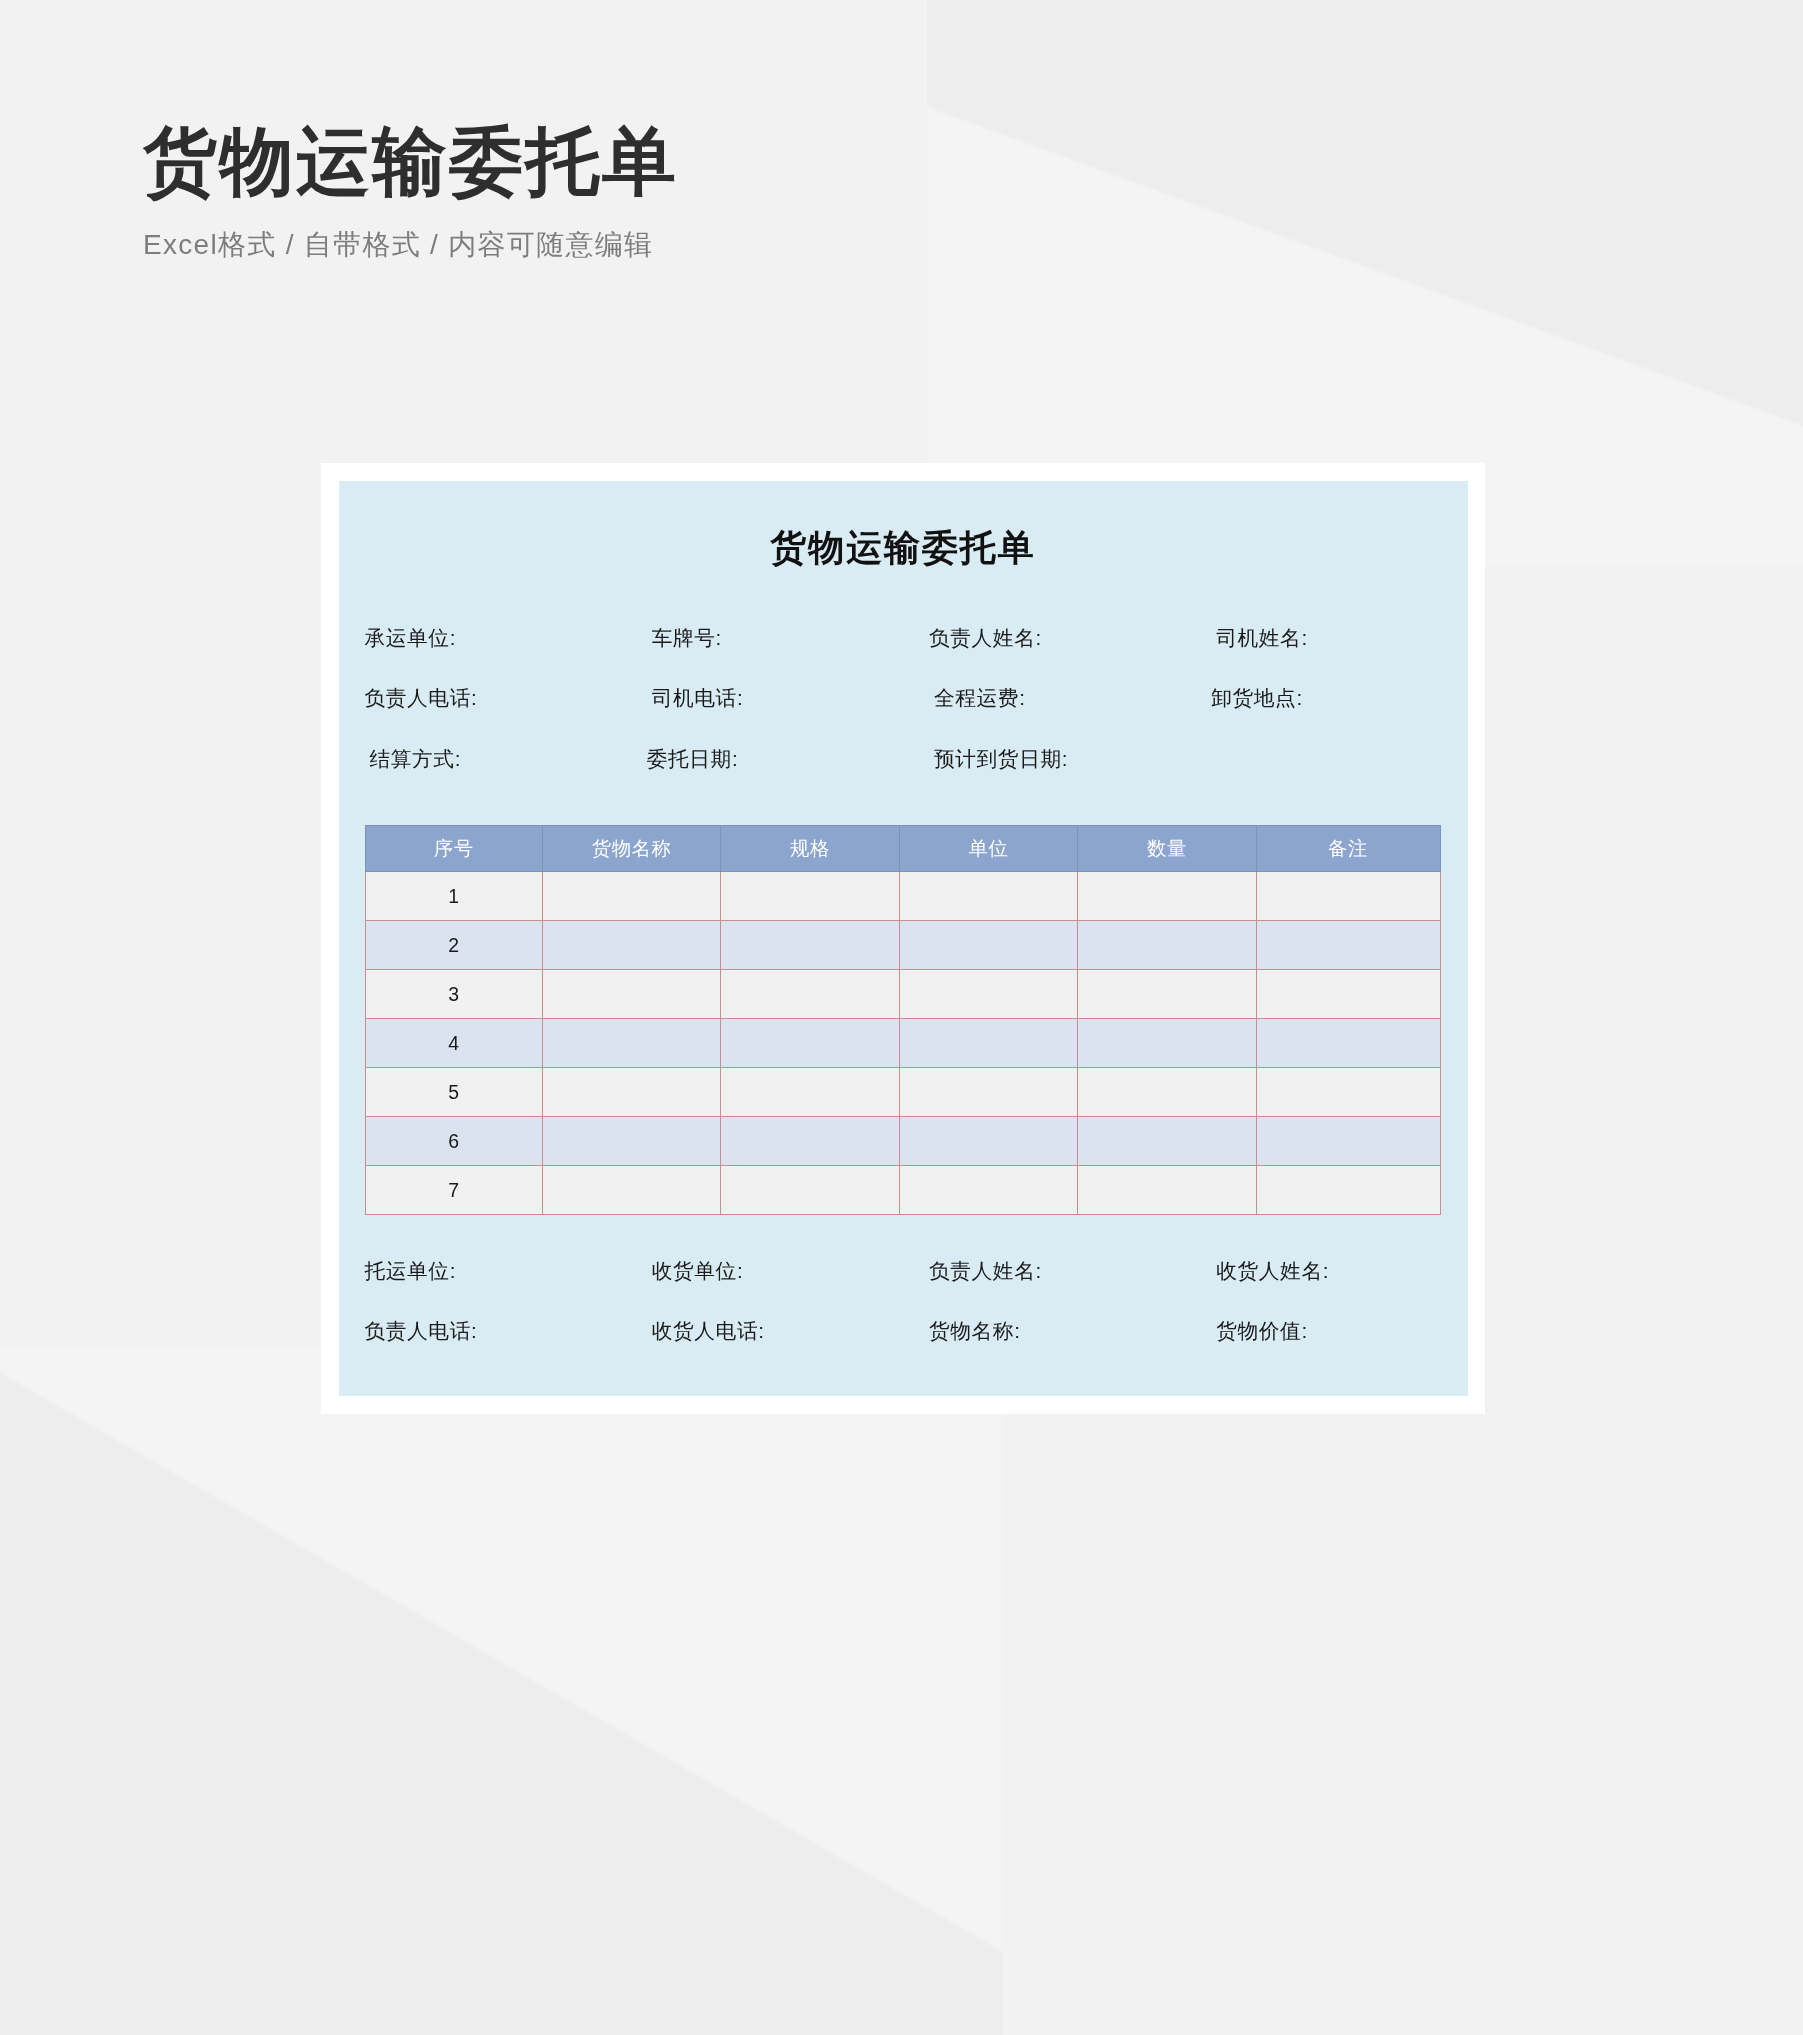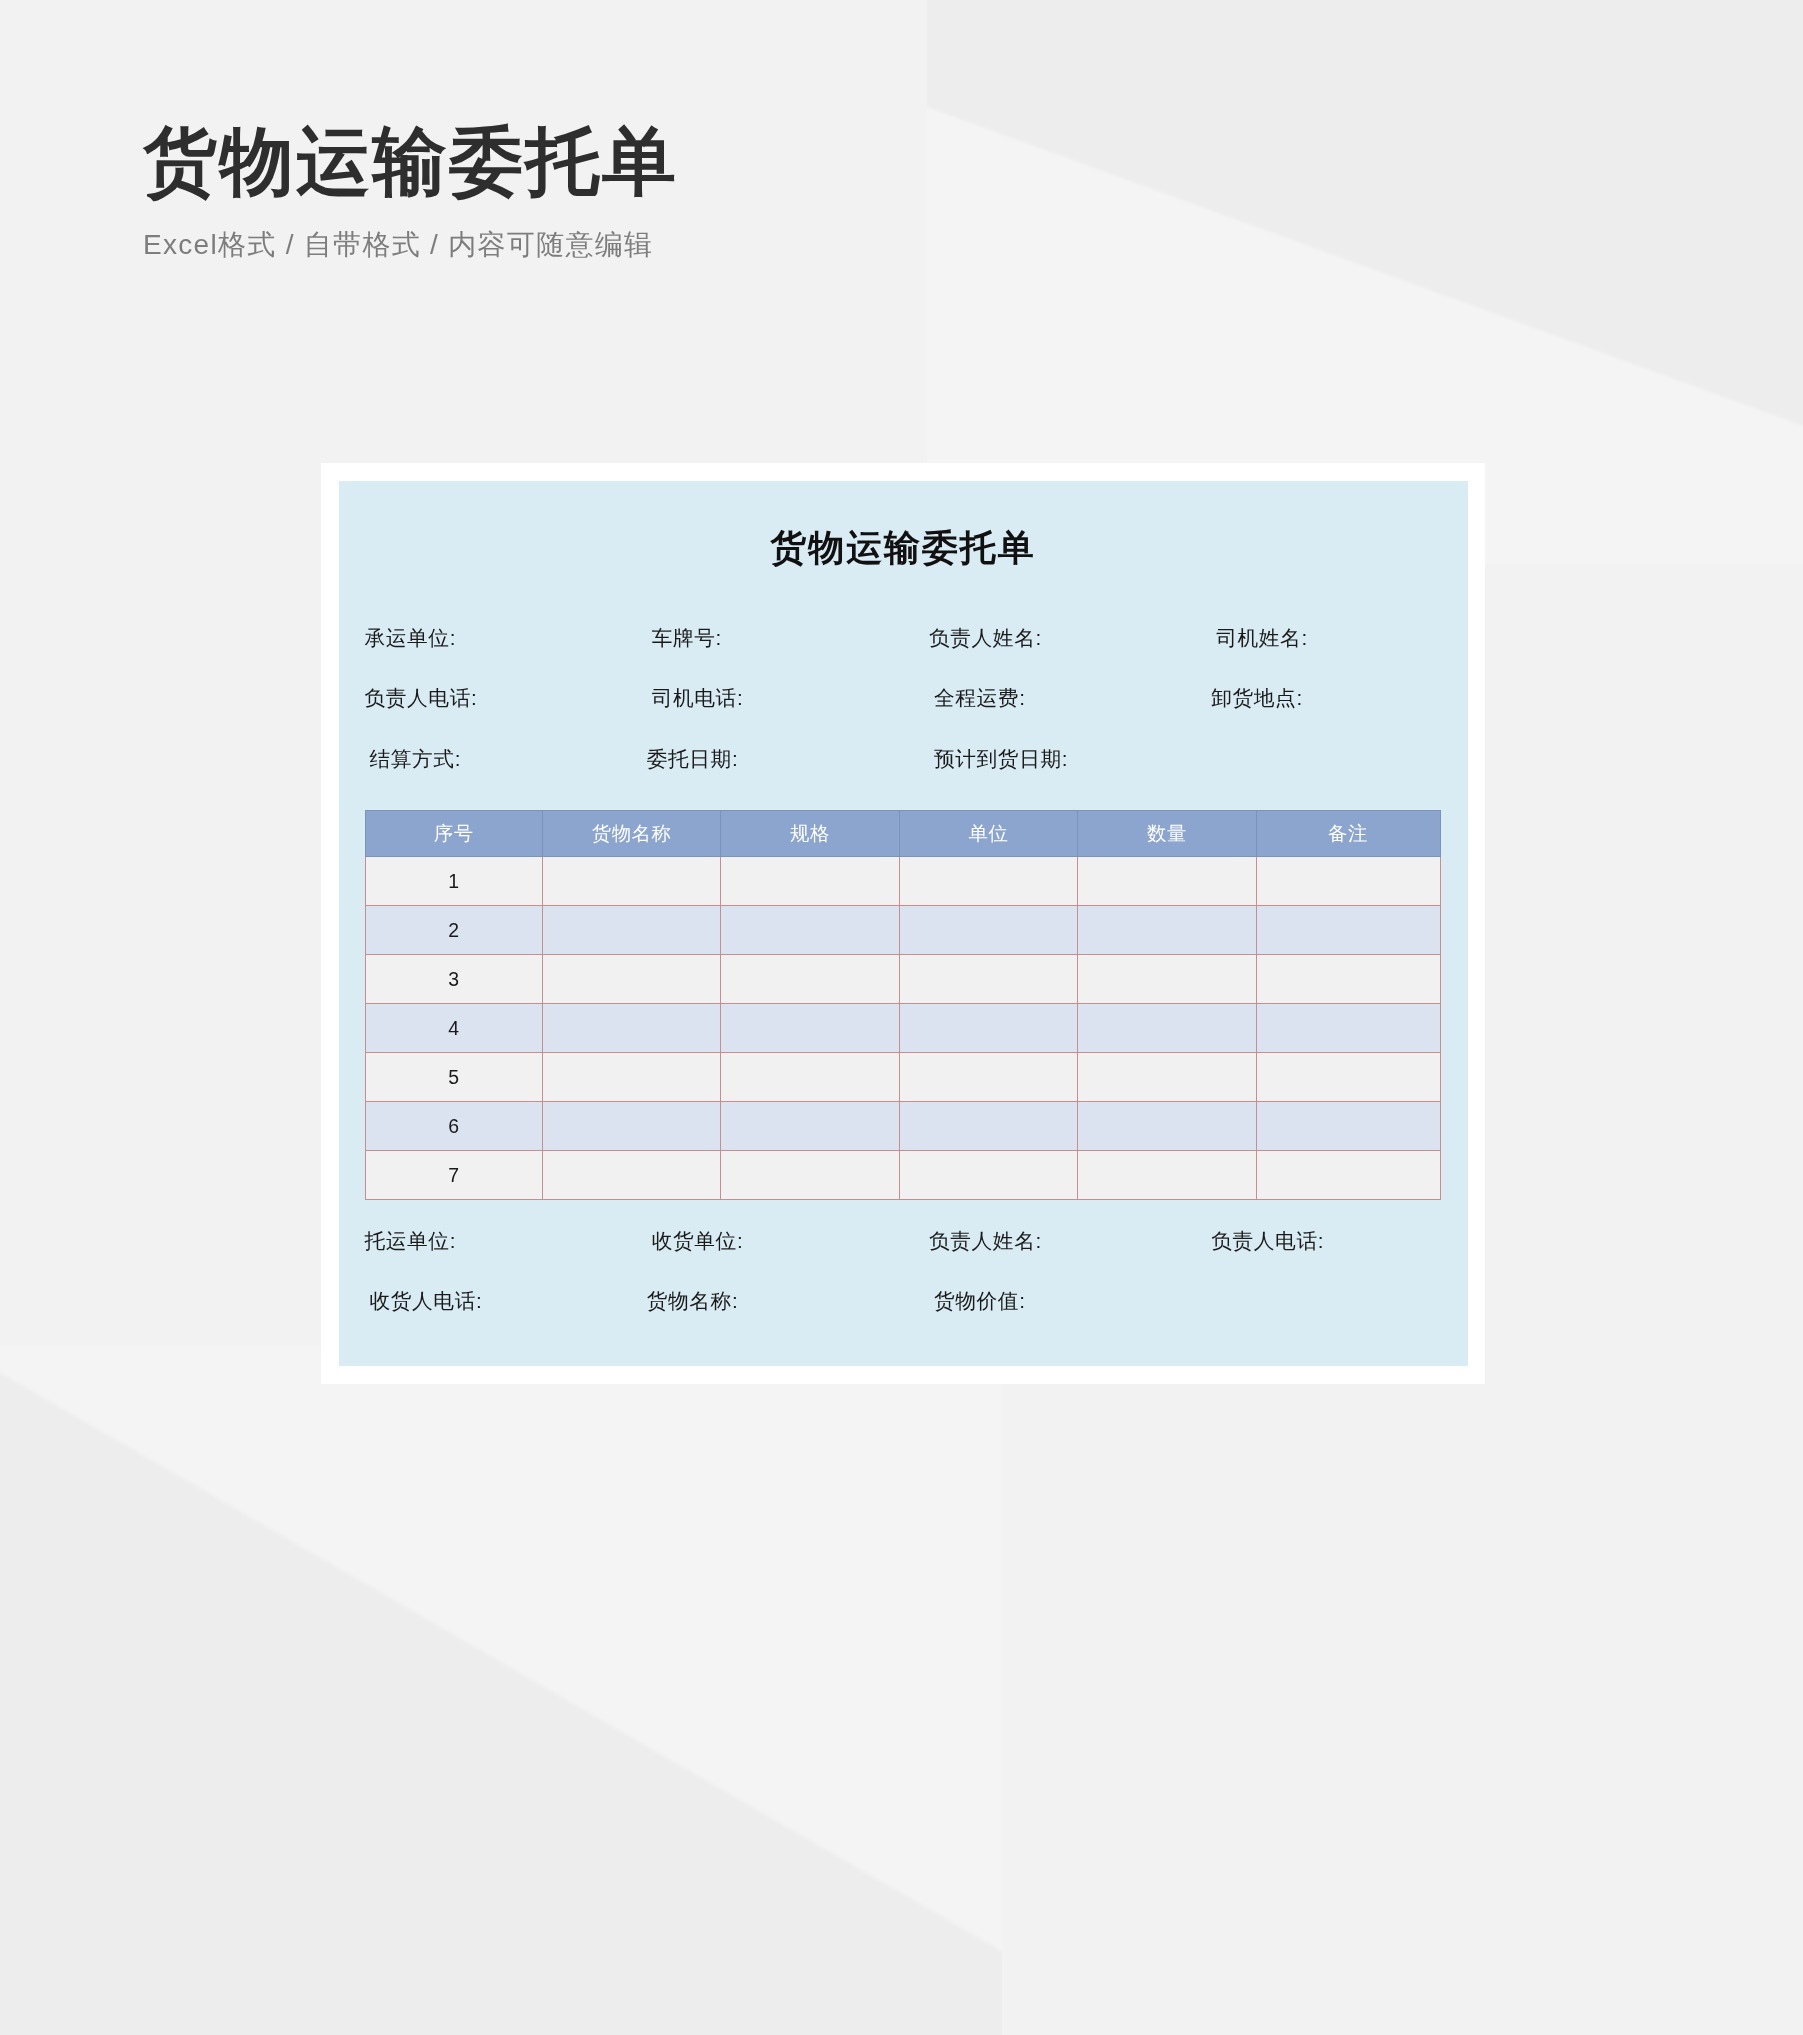--- a/index.html
+++ b/index.html
@@ -96,21 +96,21 @@
     letter-spacing: 0.6px;
   }
   .field-cell.col1 { padding-left: 26px; }
   .field-cell.col2 { padding-left: 31px; }
 
   .top-fields { padding-bottom: 21px; }
 
   table.goods {
     border-collapse: collapse;
     width: calc(100% - 53px);
-    margin: 0 26px;
+    margin: 15px 26px;
     table-layout: fixed;
   }
   table.goods th {
     background: #8ca5ce;
     color: #ffffff;
     font-weight: normal;
     font-size: 19.4px;
     height: 43px;
     border: 0.6px solid #7a93bd;
     letter-spacing: 0.6px;
@@ -231,20 +231,21 @@
           <td></td>
         </tr>
       </tbody>
     </table>
 
     <div class="field-grid bottom-fields">
       <div class="field-cell col1">托运单位:</div>
       <div class="field-cell col2">收货单位:</div>
 
       <div class="field-cell col1">负责人姓名:</div>
+      <div class="field-cell col2">收货人姓名:</div>
 
       <div class="field-cell col1">负责人电话:</div>
       <div class="field-cell col2">收货人电话:</div>
 
       <div class="field-cell col1">货物名称:</div>
       <div class="field-cell col2">货物价值:</div>
     </div>
 
   </div>
 </div>

